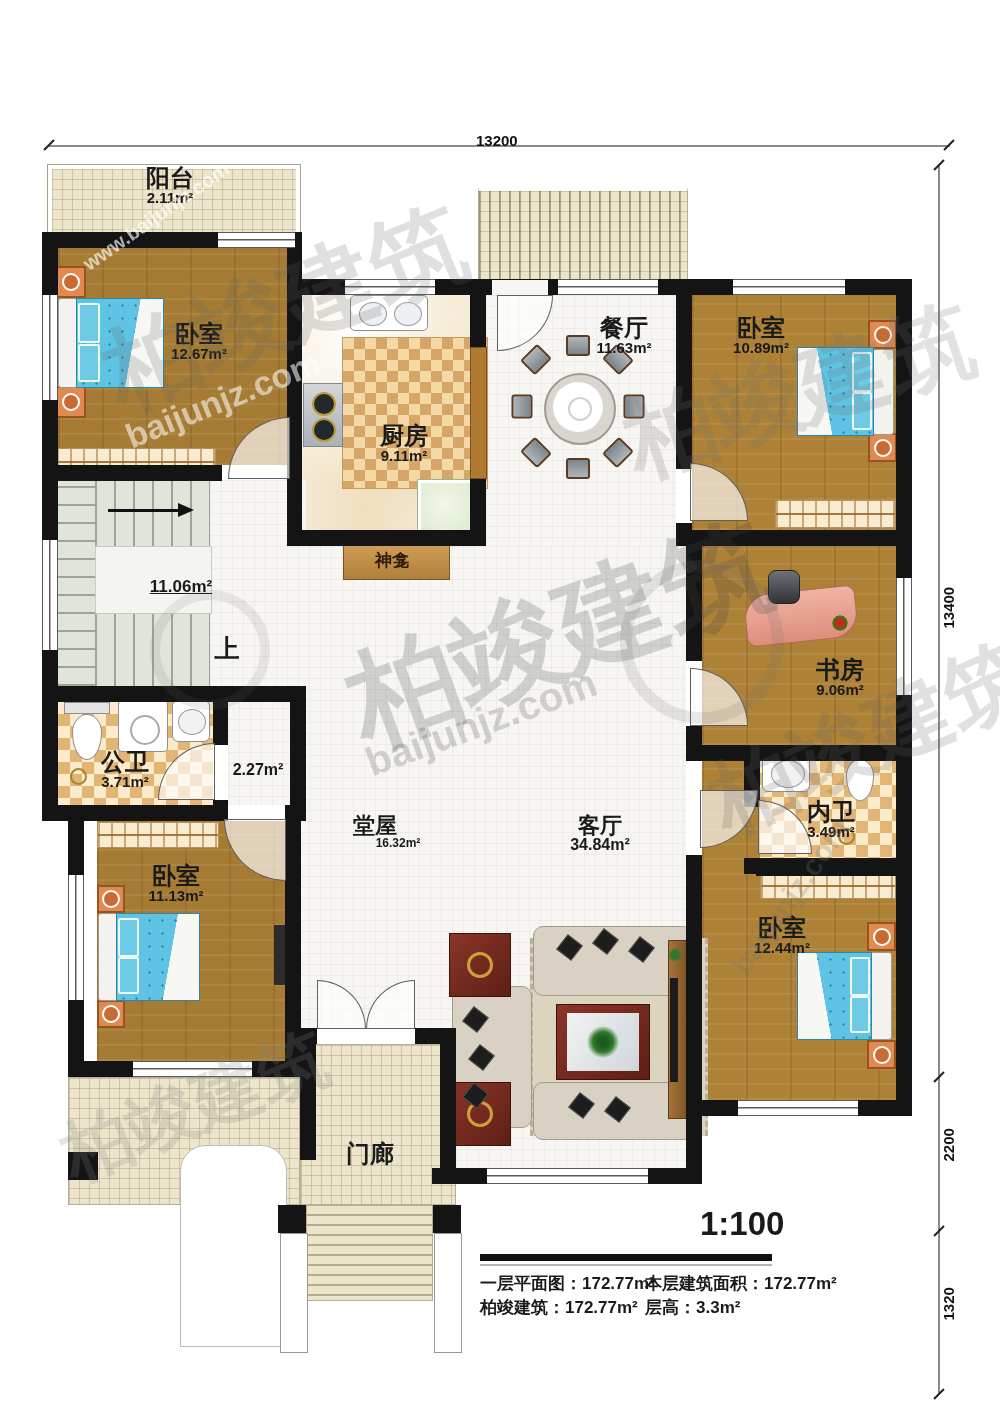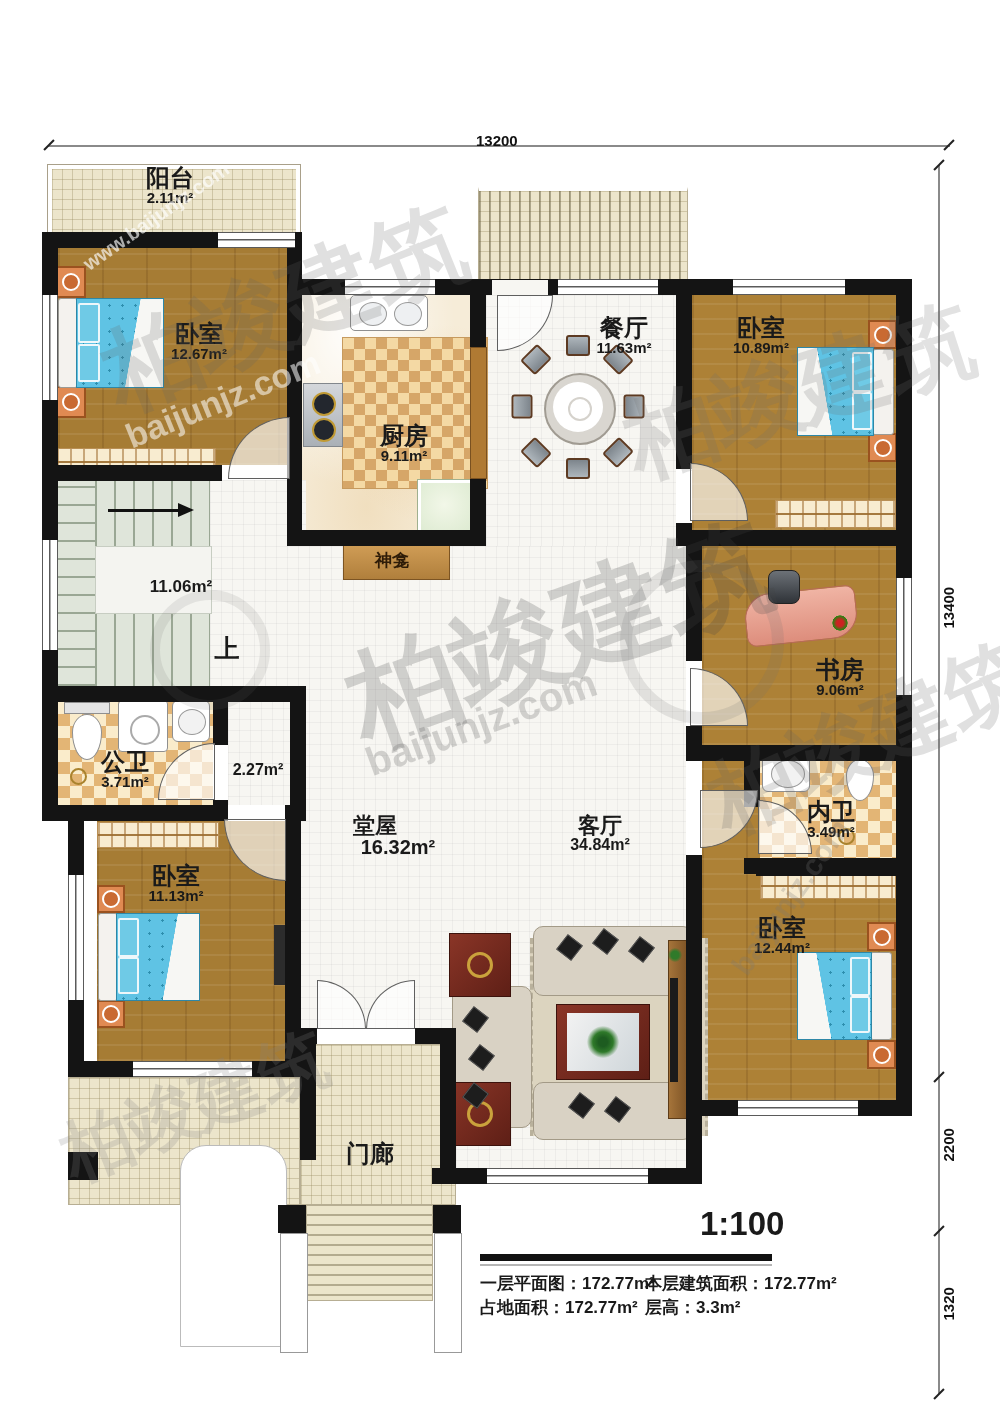--- a/index.html
+++ b/index.html
@@ -318,21 +318,21 @@
     <div class="rarea">9.11m²</div>
   </div>
   <div class="rlabel" style="left:624px;top:316px;">
     <div class="rname">餐厅</div>
     <div class="rarea">11.63m²</div>
   </div>
   <div class="rlabel" style="left:761px;top:316px;">
     <div class="rname">卧室</div>
     <div class="rarea">10.89m²</div>
   </div>
-  <div class="rlabel" style="left:181px;top:578px;">
+  <div class="rlabel" style="left:181px;top:578px;text-decoration:underline;">
     <div class="rarea" style="font-size:17px;">11.06m²</div>
   </div>
   <div class="rlabel" style="left:227px;top:636px;">
     <div style="font-size:25px;font-weight:bold;">上</div>
   </div>
   <div class="rlabel" style="left:392px;top:552px;z-index:51;">
     <div style="font-size:17px;font-weight:bold;color:#2e1c08;">神龛</div>
   </div>
   <div class="rlabel" style="left:840px;top:658px;">
     <div class="rname">书房</div>
@@ -344,21 +344,21 @@
   </div>
   <div class="rlabel" style="left:258px;top:762px;">
     <div class="rarea" style="font-size:16px;">2.27m²</div>
   </div>
   <div class="rlabel" style="left:831px;top:800px;">
     <div class="rname">内卫</div>
     <div class="rarea">3.49m²</div>
   </div>
   <div class="rlabel" style="left:375px;top:815px;">
     <div class="rname" style="font-size:22px;">堂屋</div>
-    <div class="rarea" style="font-size:20px;margin-left:46px;">16.32m²</div>
+    <div class="rarea" style="font-size:12px;margin-left:46px;">16.32m²</div>
   </div>
   <div class="rlabel" style="left:600px;top:815px;">
     <div class="rname" style="font-size:22px;">客厅</div>
     <div class="rarea" style="font-size:16px;">34.84m²</div>
   </div>
   <div class="rlabel" style="left:176px;top:864px;">
     <div class="rname">卧室</div>
     <div class="rarea">11.13m²</div>
   </div>
   <div class="rlabel" style="left:782px;top:916px;">
@@ -381,21 +381,21 @@
   <div class="tick" style="left:932px;top:1393px;"></div>
   <div class="dim" style="left:948px;top:620px;transform:rotate(-90deg);transform-origin:left center;">13400</div>
   <div class="dim" style="left:948px;top:1153px;transform:rotate(-90deg);transform-origin:left center;">2200</div>
   <div class="dim" style="left:948px;top:1312px;transform:rotate(-90deg);transform-origin:left center;">1320</div>
 
   <div class="titleblock" style="left:700px;top:1205px;font-size:33px;">1:100</div>
   <div class="abs" style="left:480px;top:1254px;width:292px;height:7px;background:#111;z-index:56;"></div>
   <div class="abs" style="left:480px;top:1264px;width:292px;height:2px;background:#b5b5b5;z-index:56;"></div>
   <div class="titleblock" style="left:480px;top:1272px;font-size:17px;">一层平面图：172.77m²</div>
   <div class="titleblock" style="left:645px;top:1272px;font-size:17px;">本层建筑面积：172.77m²</div>
-  <div class="titleblock" style="left:480px;top:1296px;font-size:17px;">占地面积：172.77m²</div>
+  <div class="titleblock" style="left:480px;top:1296px;font-size:17px;">柏竣建筑：172.77m²</div>
   <div class="titleblock" style="left:645px;top:1296px;font-size:17px;">层高：3.3m²</div>
 
   <div class="wm" style="left:95px;top:245px;font-size:95px;color:rgba(100,100,100,.20);transform:rotate(-22deg);">柏竣建筑</div>
   <div class="wm" style="left:120px;top:380px;font-size:34px;color:rgba(255,255,255,.55);transform:rotate(-22deg);">baijunjz.com</div>
   <div class="wm" style="left:340px;top:560px;font-size:110px;color:rgba(70,70,70,.22);transform:rotate(-20deg);">柏竣建筑</div>
   <div class="wm" style="left:360px;top:700px;font-size:40px;color:rgba(90,90,90,.25);transform:rotate(-20deg);">baijunjz.com</div>
   <div class="wm" style="left:620px;top:330px;font-size:90px;color:rgba(110,110,110,.20);transform:rotate(-18deg);">柏竣建筑</div>
   <div class="wm" style="left:700px;top:680px;font-size:85px;color:rgba(100,100,100,.20);transform:rotate(-24deg);">柏竣建筑</div>
   <div class="wm" style="left:55px;top:1060px;font-size:70px;color:rgba(130,130,130,.22);transform:rotate(-22deg);">柏竣建筑</div>
   <div class="wm" style="left:70px;top:205px;font-size:20px;color:rgba(255,255,255,.65);transform:rotate(-35deg);">www.baijunjz.com</div>

